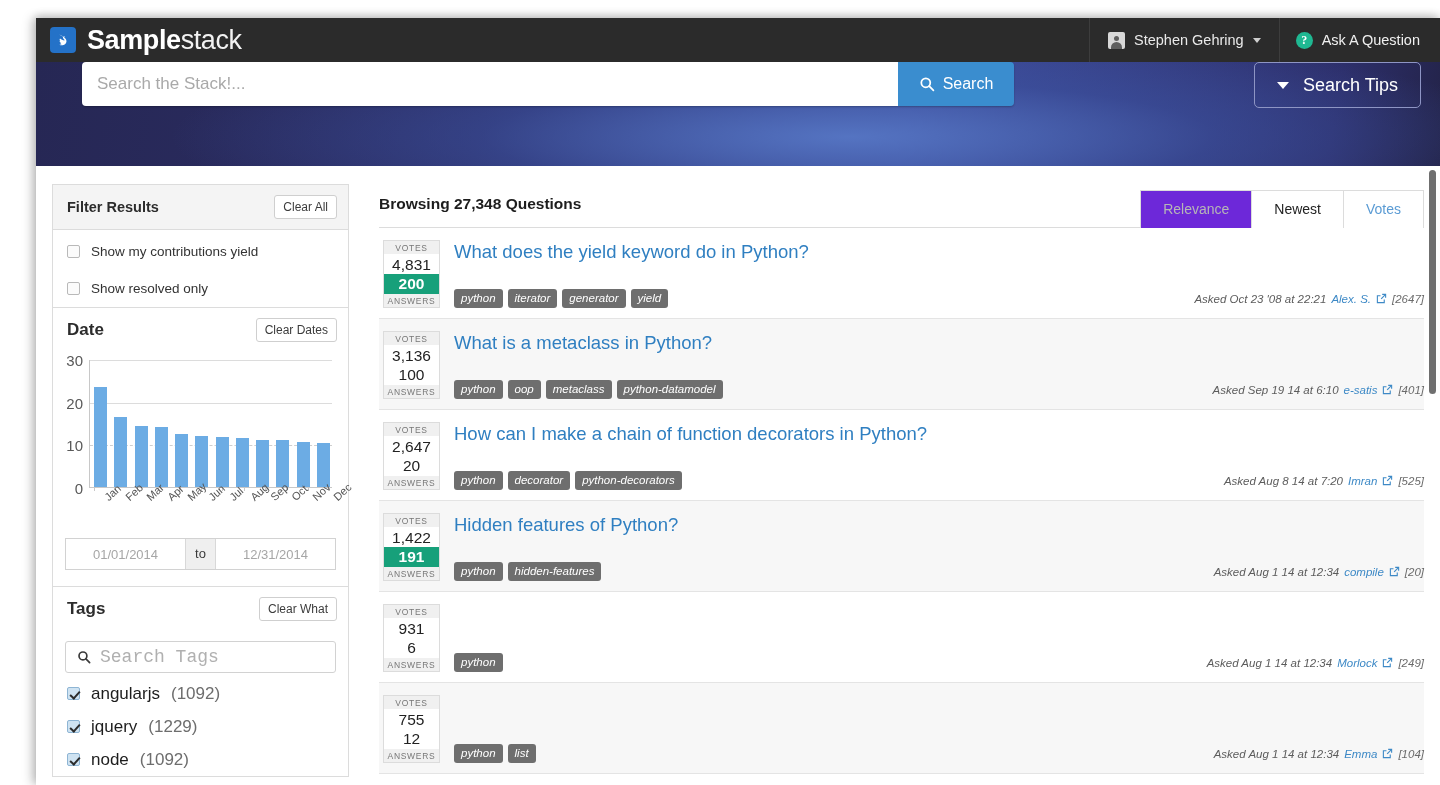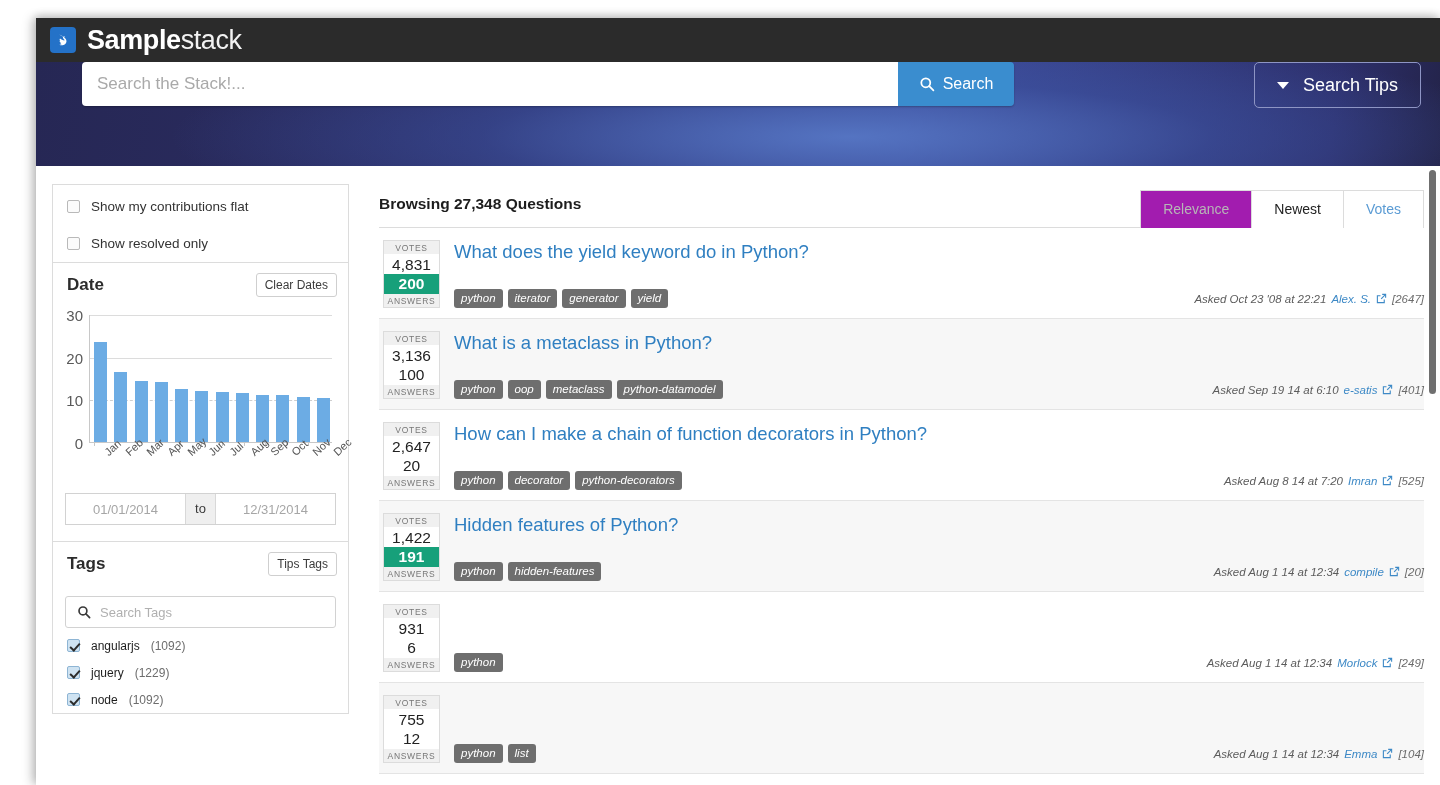--- a/index.html
+++ b/index.html
@@ -204,43 +204,43 @@
     color: #3a3a3a; background: #efefef;
     border-left: 1px solid #d8d8d8; border-right: 1px solid #d8d8d8;
   }
 
   
   .tag-search {
     display: flex; align-items: center; gap: 9px; margin: 10px 12px 4px 12px;
     border: 1px solid #d2d2d2; border-radius: 3px; height: 32px; padding: 0 11px;
   }
   .tag-search input {
-    border: 0; outline: 0; flex: 1; font-size: 13px; color: #15803d;
-    font-family: Liberation Sans, sans-serif;
+    border: 0; outline: 0; flex: 1; font-size: 18px; color: #15803d;
+    font-family: Liberation Mono, monospace;
   }
   .tag-search input::placeholder { color: #b0b0b0; }
   .tag-row {
     display: flex; align-items: center; gap: 11px;
-    padding: 6.5px 14px; font-size: 12px; color: #1d1d1d;
+    padding: 6.5px 14px; font-size: 17px; color: #1d1d1d;
   }
   .tag-row .cnt { color: #6d6d6d; }
 
   
   .results { flex: 1; padding: 18px 16px 0 14px; min-width: 0; }
   .results-head {
     display: flex; align-items: flex-end; border-bottom: 1px solid #dcdcdc;
     padding-bottom: 0; position: relative; height: 44px;
   }
   .browsing {
     font-size: 15.5px; font-weight: 700; color: #1d1d1d; padding-bottom: 14px;
   }
   .sorttabs { margin-left: auto; display: flex; align-items: flex-end; }
   .sorttab {
     font-size: 14px; padding: 10px 22px 11px 22px; cursor: pointer;
-    border: 1px solid #dcdcdc; border-bottom: 0; background: #a21caf;
+    border: 1px solid #dcdcdc; border-bottom: 0; background: #6d28d9;
     color: #b6b6b6; margin-left: -1px; position: relative; top: 1px;
   }
   .sorttab.active { background: #fff; color: #222; }
   .sorttab.link { color: #5a9bd4; background: #fff; }
 
   .qrow {
     display: flex; gap: 14px; padding: 12px 0 10px 4px;
     border-bottom: 1px solid #e4e4e4; position: relative;
   }
   .qrow.alt { background: #f7f7f7; }
@@ -296,20 +296,33 @@
       <span class="brand-logo">
         <svg width="17" height="17" viewBox="0 0 24 24" fill="#fff">
           <path d="M6 4c2.6 0 4.2 1.4 5.2 3.1.8-.5 1.9-.8 2.9-.5-.6.4-1 1-1.2 1.6 1.3.5 2.4 1.6 3 3.1.5 1.3.4 2.7-.2 3.9-.9 1.9-2.9 3.3-5.3 3.6-1.5.2-3-.1-4.2-.8 1.3 0 2.6-.4 3.5-1.1-1.1-.1-2-.8-2.4-1.8.4.1.8 0 1.1-.1-1.2-.3-2-1.4-2-2.6.3.2.7.3 1.1.3-.7-.5-1.1-1.4-1-2.3.1-.5.3-.9.6-1.3C8.8 10.5 11 11.7 13.4 12c-.1-.4-.1-.8 0-1.2-1.5-.6-2.2-2-2.1-3.3-1-1.6-2.7-2.9-5.3-3.5z"></path>
         </svg>
       </span>
       <div class="brand-text">
         <b>Sample</b><span>stack</span>
       </div>
     </div>
 
+    <div class="topbar-right">
+      <div class="user-chip">
+        <span class="avatar-ic">
+            <i></i>
+          </span>
+        <span>Stephen Gehring</span>
+        <span class="caret-dn"></span>
+      </div>
+      <div class="ask-chip">
+        <span class="q-ic">?</span>
+        <span>Ask A Question</span>
+      </div>
+    </div>
   </div>
 
   <div class="searchnav">
     <div class="searchnav-inner">
       <div class="search-wrap">
         <input class="search-input" type="text" placeholder="Search the Stack!..." style="">
         <button class="search-btn">
           <span>
             <svg width="16" height="16" viewBox="0 0 20 20" fill="none" stroke="#fff" stroke-width="2.2">
               <circle cx="8.5" cy="8.5" r="5.6"></circle>
@@ -324,25 +337,29 @@
         <span>Search Tips</span>
       </div>
     </div>
   </div>
 
   <div class="body-area">
 
     <aside class="sidebar">
       <div class="panel">
 
+        <div class="panel-head">
+          <span class="panel-title">Filter Results</span>
+          <button class="sm-btn">Clear All</button>
+        </div>
 
         <div>
           <label class="chk-row">
             <span class="cbox"></span>
-            <span>Show my contributions flat</span>
+            <span>Show my contributions yield</span>
           </label>
           <label class="chk-row">
             <span class="cbox"></span>
             <span>Show resolved only</span>
           </label>
         </div>
 
         <div class="panel-divider"></div>
 
         <div class="panel-head plain">
@@ -431,21 +448,21 @@
         <div class="daterange">
           <input type="text" placeholder="01/01/2014" style="">
           <span class="dr-sep">to</span>
           <input type="text" placeholder="12/31/2014" style="">
         </div>
 
         <div class="panel-divider"></div>
 
         <div class="panel-head plain">
           <span class="panel-title lg">Tags</span>
-          <button class="sm-btn">Tips Tags</button>
+          <button class="sm-btn">Clear What</button>
         </div>
 
         <div class="tag-search">
           <span>
             <svg width="14" height="14" viewBox="0 0 20 20" fill="none" stroke="#3a3a3a" stroke-width="2.4">
               <circle cx="8.5" cy="8.5" r="5.6"></circle>
                 <line x1="12.8" y1="12.8" x2="18" y2="18" stroke-linecap="round"></line>
             </svg>
           </span>
           <input type="text" placeholder="Search Tags" style="">

